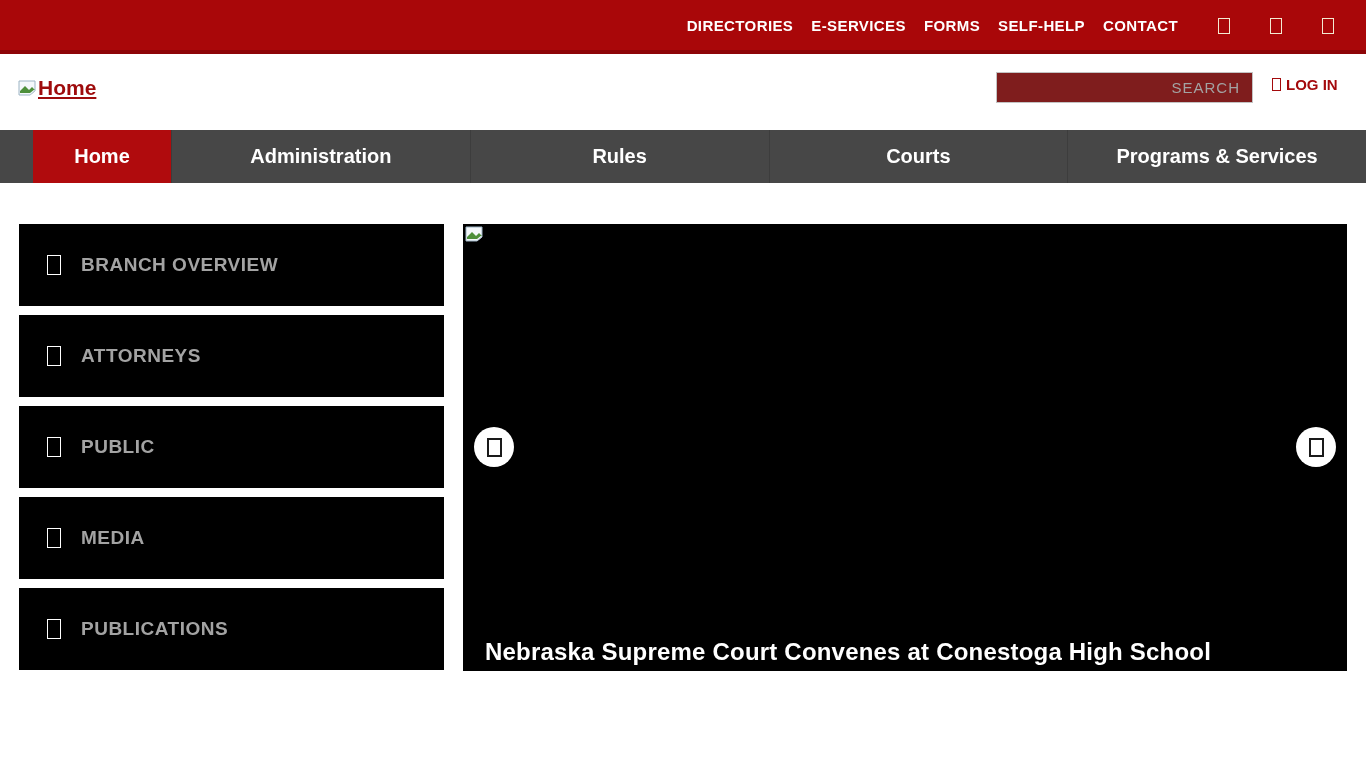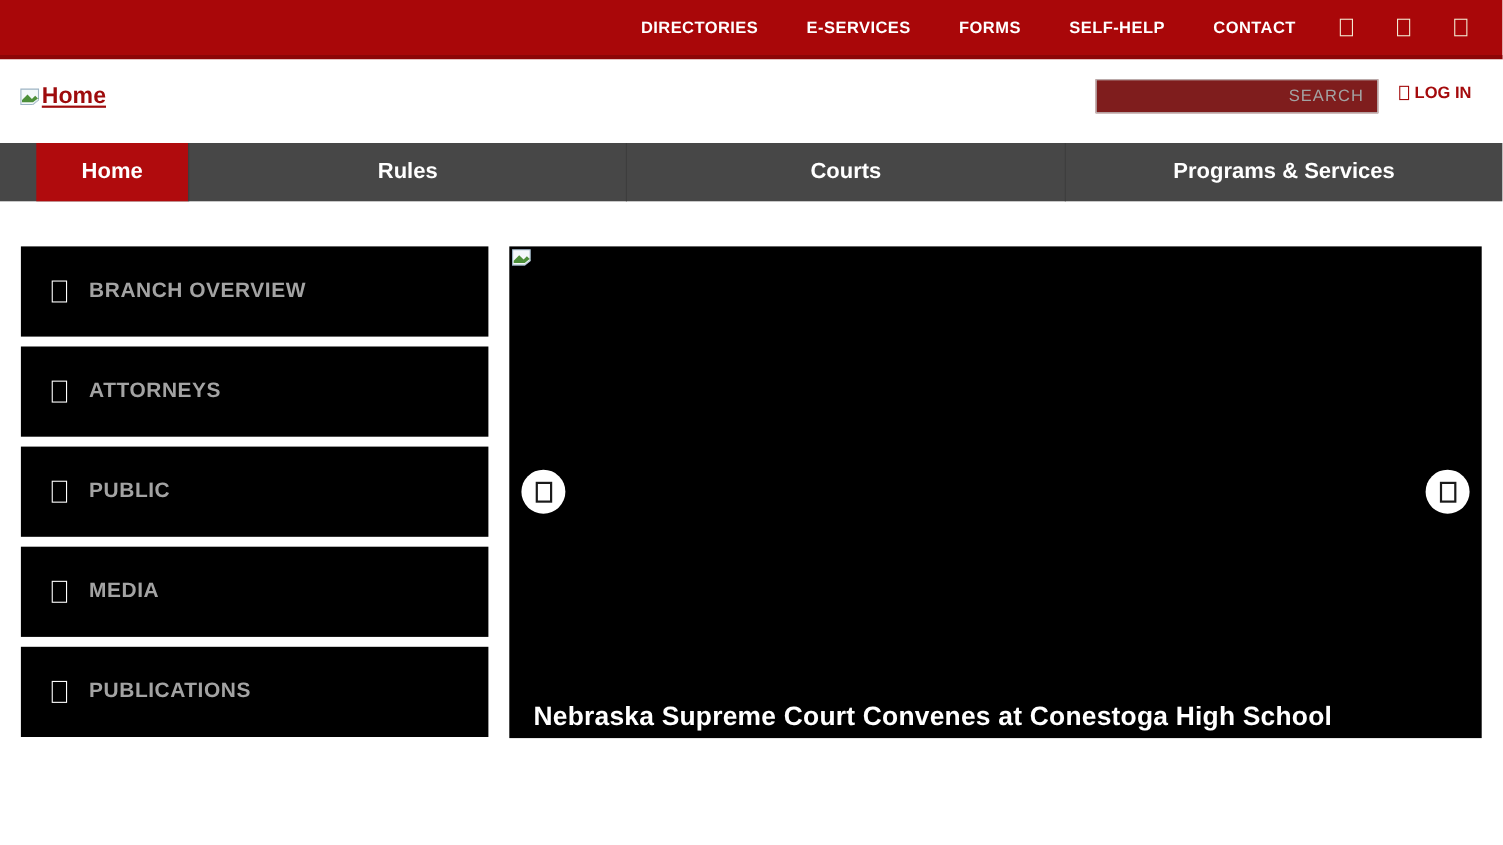--- a/index.html
+++ b/index.html
@@ -7,21 +7,21 @@
     font-family: "Liberation Sans", sans-serif; overflow: hidden; }
 
   
   .topbar {
     height: 54px; background: #a90709; border-bottom: 4px solid #8d0507;
     display: flex; align-items: center; justify-content: flex-end;
     padding-right: 32px;
   }
   .topbar-link {
     color: #ffffff; font-size: 15px; font-weight: bold; letter-spacing: .4px;
-    margin-left: 44px; text-decoration: none; cursor: pointer; white-space: nowrap;
+    margin-left: 18px; text-decoration: none; cursor: pointer; white-space: nowrap;
   }
   .tofu {
     display: inline-block; border: 2px solid currentColor;
     vertical-align: middle;
   }
   .topbar-social {
     color: #f3ead2; margin-left: 40px; cursor: pointer;
   }
   .topbar-social .tofu { width: 12px; height: 16px; border-width: 1px; }
 
@@ -127,20 +127,21 @@
   </a>
   <input class="search-box" type="text" placeholder="SEARCH" style="">
   <a class="login-link">
     <span class="tofu"></span>
     <span>LOG IN</span>
   </a>
 </div>
 
 <div class="mainnav">
   <div class="nav-item active">Home</div>
+  <div class="nav-item">Administration</div>
   <div class="nav-item">Rules</div>
   <div class="nav-item">Courts</div>
   <div class="nav-item">Programs &amp; Services</div>
 </div>
 
 <div class="content">
 
   <div class="sidebar">
     <div class="side-btn">
       <span class="tofu"></span>

